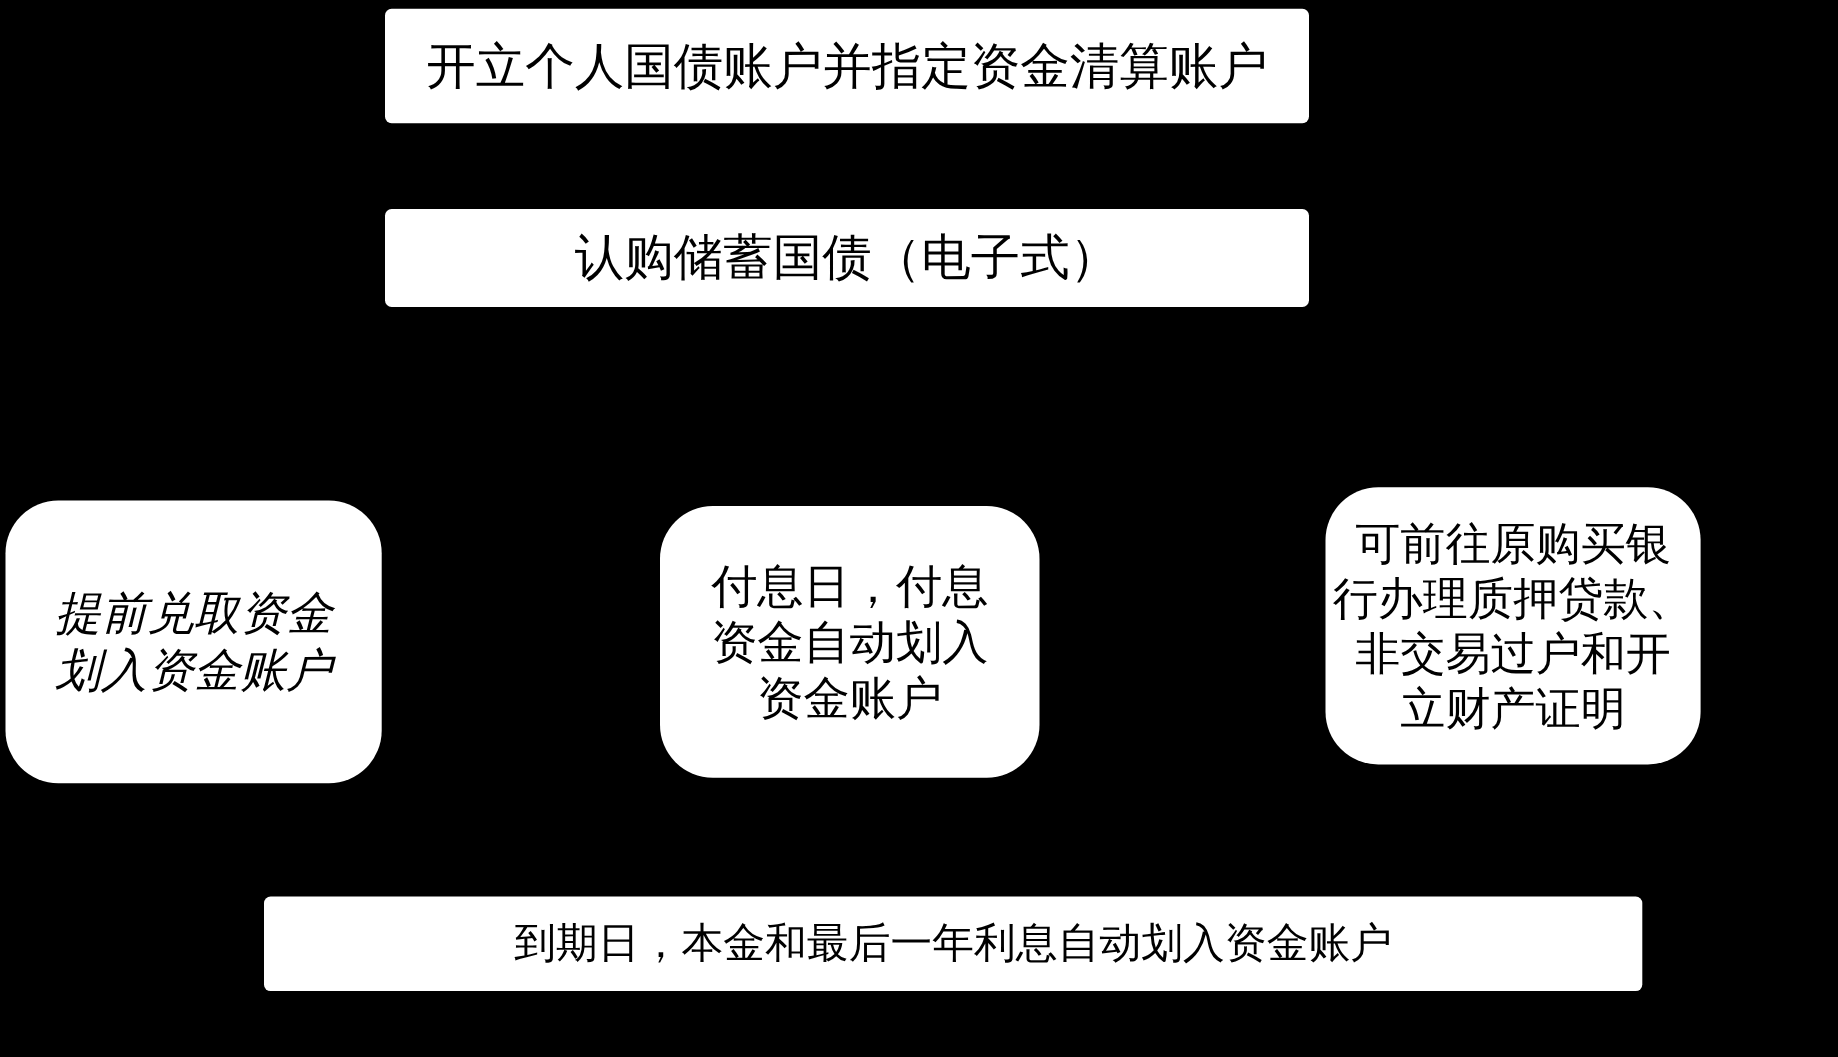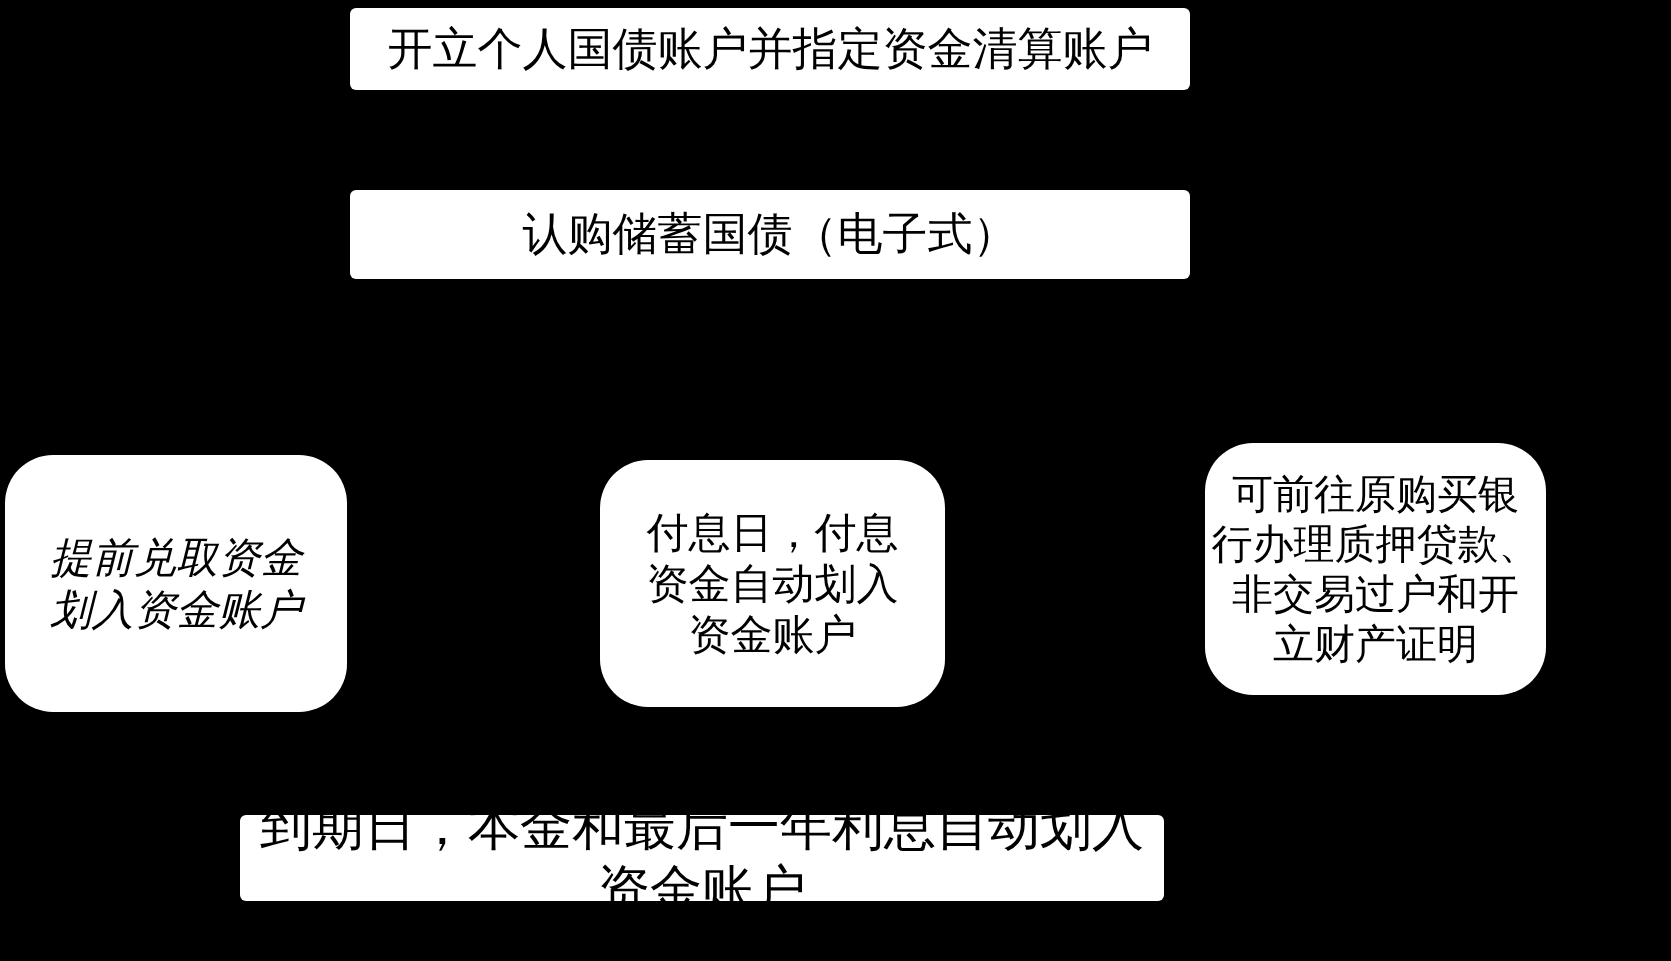--- a/index.html
+++ b/index.html
@@ -31,21 +31,21 @@
     line-height: 1.22;
   }
   .rect {
     border-radius: 6px;
   }
   .rounded {
     border-radius: 48px;
   }
   #node-open-account {
     left: 350px; top: 8px;
-    width: 840px; height: 82px;
+    width: 840px; height: 104px;
     font-size: 45px;
   }
   #node-subscribe {
     left: 350px; top: 190px;
     width: 840px; height: 89px;
     font-size: 45px;
   }
   #node-early-redeem {
     left: 5px; top: 455px;
     width: 342px; height: 257px;
@@ -58,22 +58,22 @@
     font-size: 42px;
   }
   #node-pledge {
     left: 1205px; top: 443px;
     width: 341px; height: 252px;
     font-size: 41px;
     font-family: Liberation Serif, serif;
   }
   #node-maturity {
     left: 240px; top: 815px;
-    width: 924px; height: 86px;
-    font-size: 52px;
+    width: 1253px; height: 86px;
+    font-size: 38px;
   }
 </style>
 </head>
 <body>
 
 <div id="canvas">
 
   <div class="node rect" id="node-open-account">
     <span class="label">开立个人国债账户并指定资金清算账户</span>
   </div>

